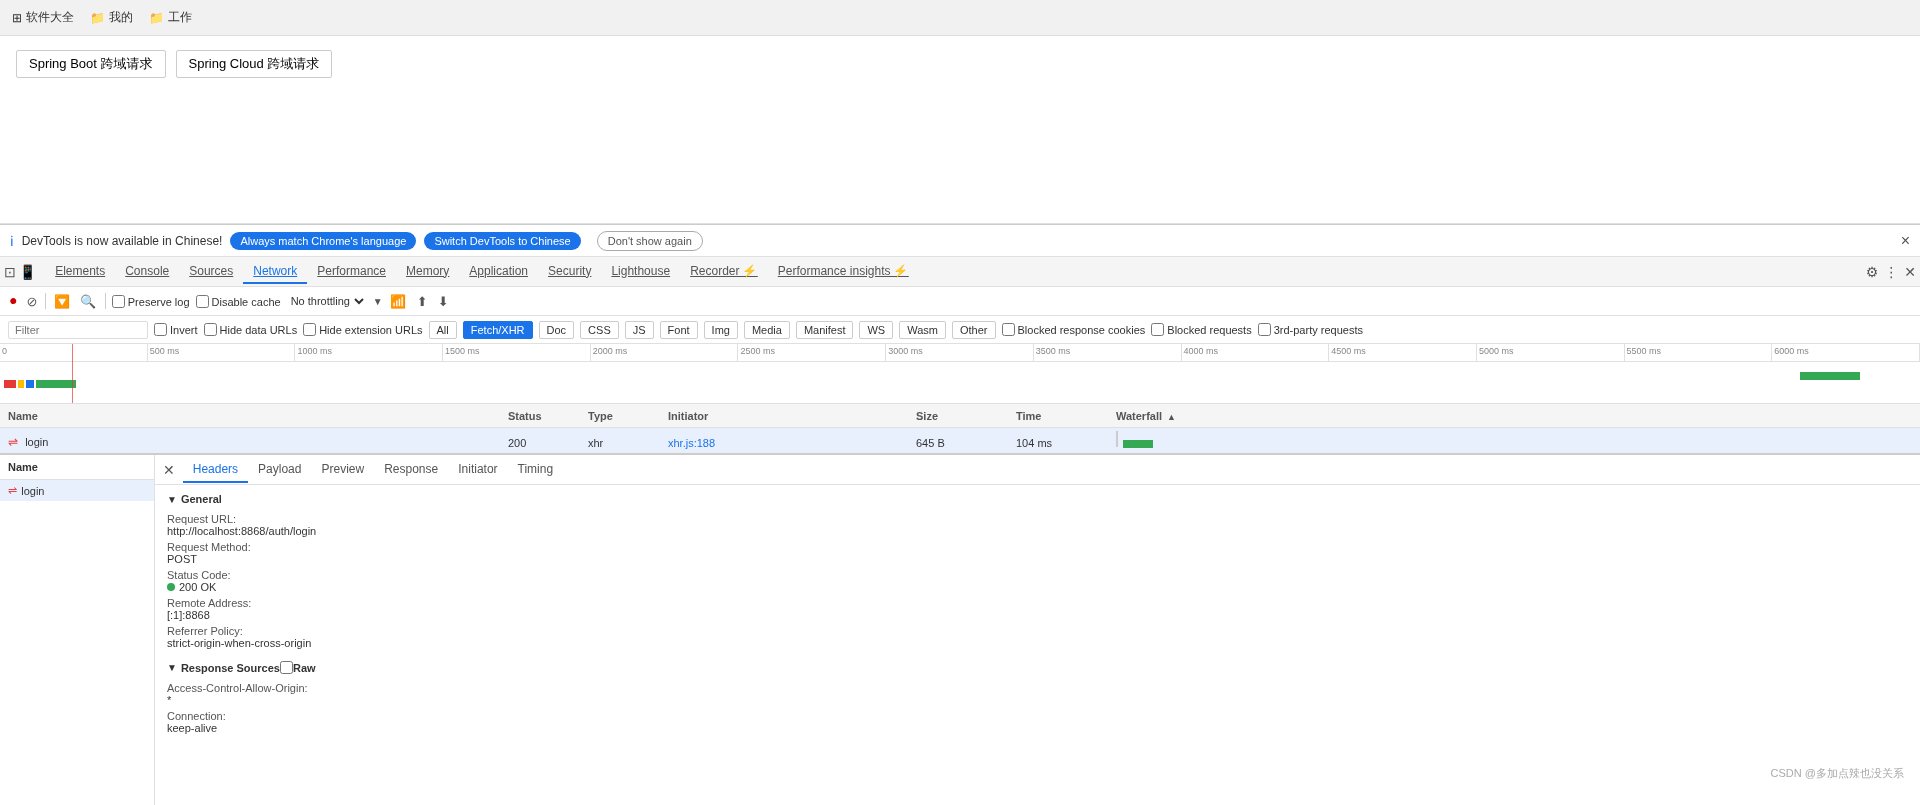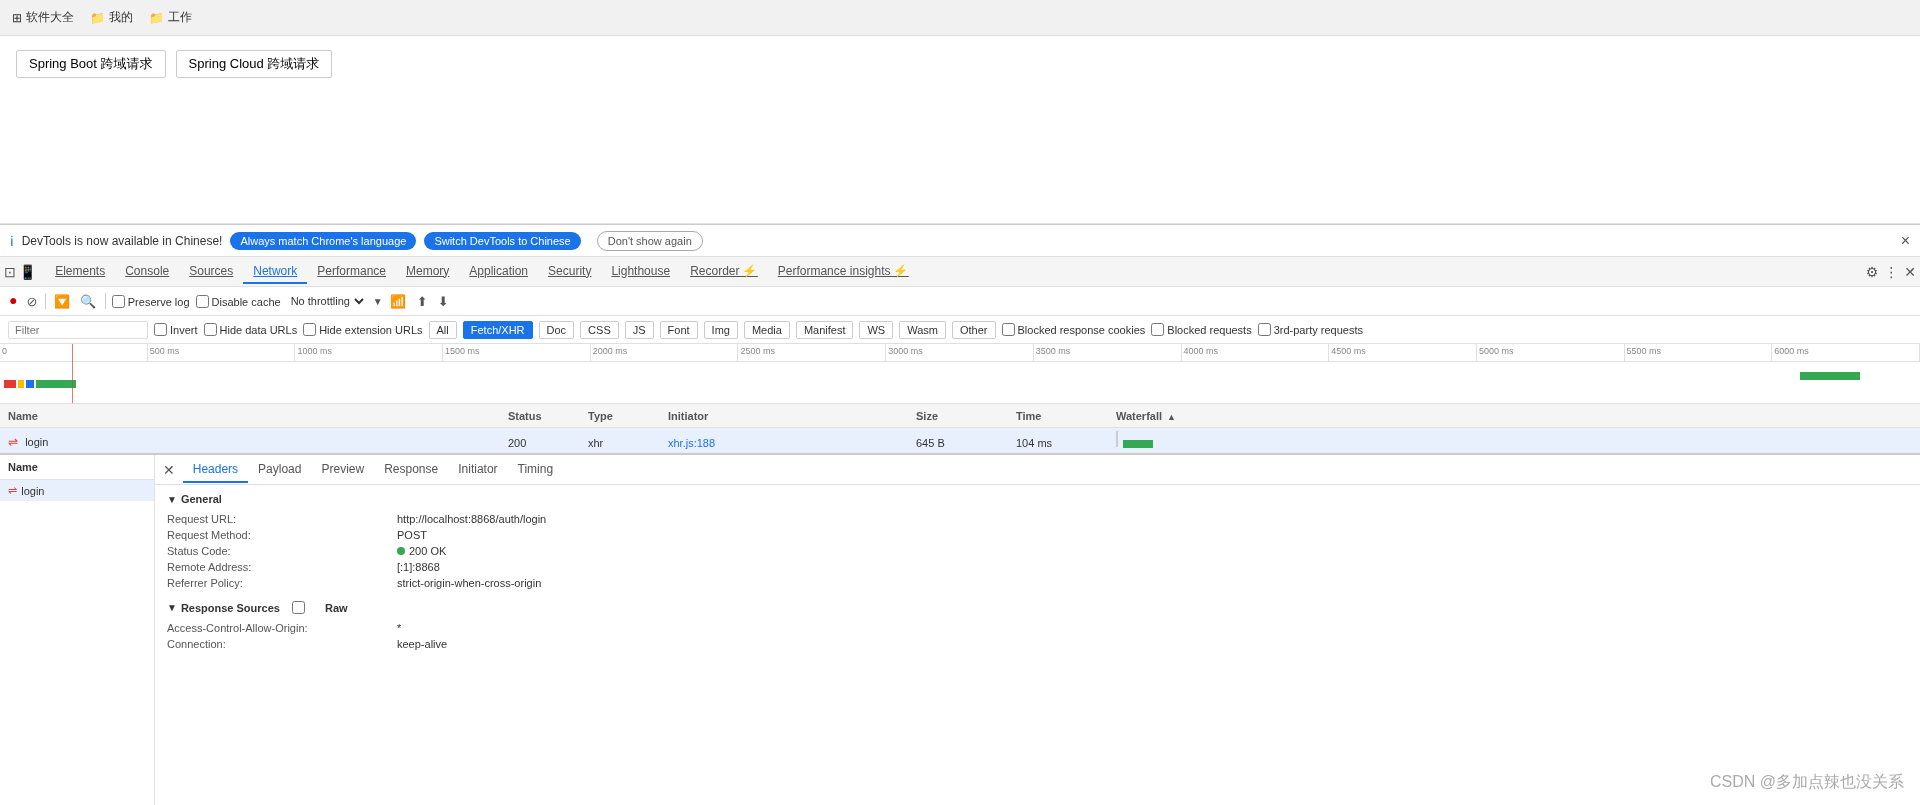--- a/index.html
+++ b/index.html
@@ -361,20 +361,21 @@
       font-weight: 600;
       color: #333;
       margin-bottom: 6px;
       cursor: pointer;
     }
     .section-title .arrow { margin-right: 4px; font-size: 10px; }
     .detail-row {
       display: flex;
       padding: 2px 0;
       font-size: 11px;
+      flex-direction: column;
     }
     .detail-label {
       width: 230px;
       color: #555;
       flex-shrink: 0;
     }
     .detail-value {
       color: #333;
       display: flex;
       align-items: center;
@@ -386,35 +387,34 @@
       border-radius: 50%;
       background: #34a853;
       display: inline-block;
     }
     .response-headers {
       margin-top: 10px;
     }
     .raw-checkbox {
       display: flex;
       align-items: center;
-      gap: 20px;
-      font-size: 11px;
-      margin-left: 12px;
+      gap: 0;
+      font-size: 11px;
     }
 
     
     ::-webkit-scrollbar { width: 6px; height: 6px; }
     ::-webkit-scrollbar-thumb { background: #ccc; border-radius: 3px; }
 
     
     .watermark {
       position: fixed;
-      bottom: 12px;
+      bottom: 24px;
       right: 16px;
-      font-size: 16px;
+      font-size: 11px;
       color: #aaa;
       text-align: right;
     }
   </style>
 </head>
 <body>
 
 <div class="browser-top-bar">
   <span class="nav-item">
     <span>⊞</span>

